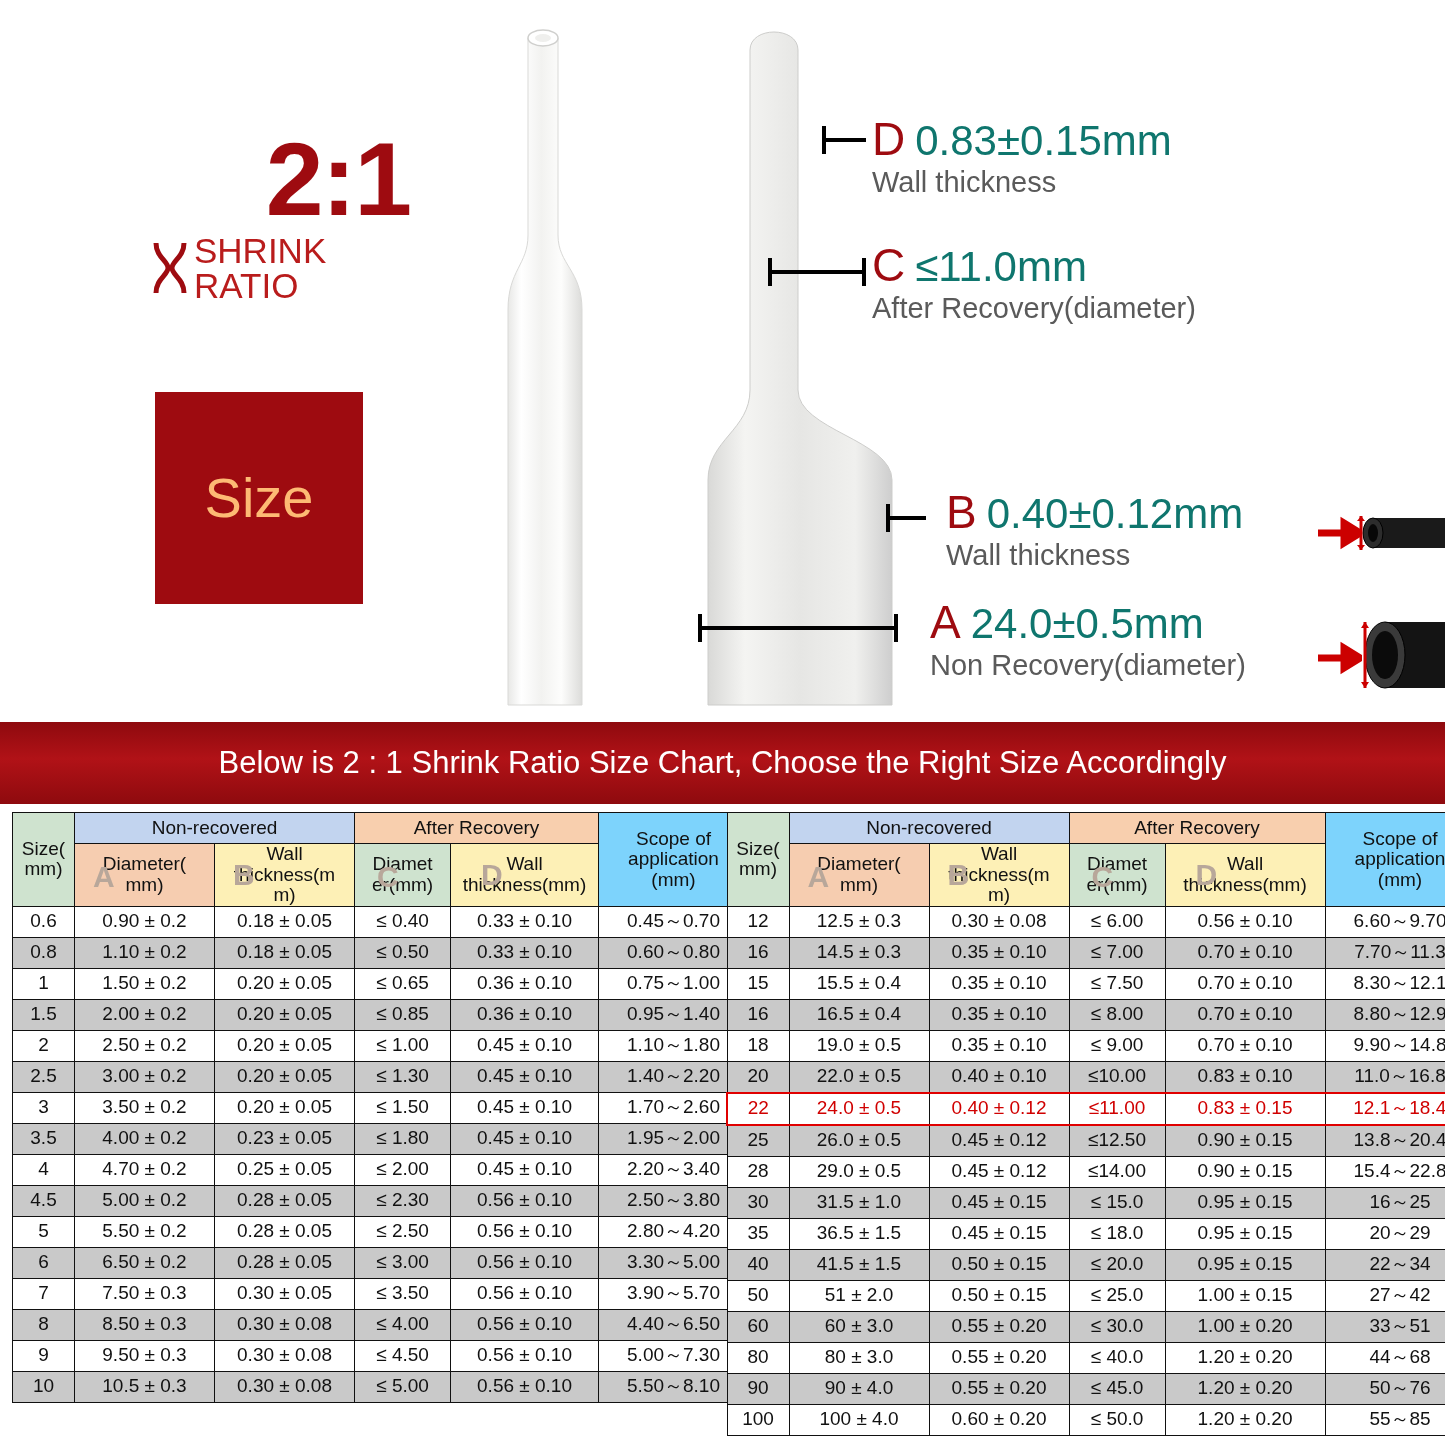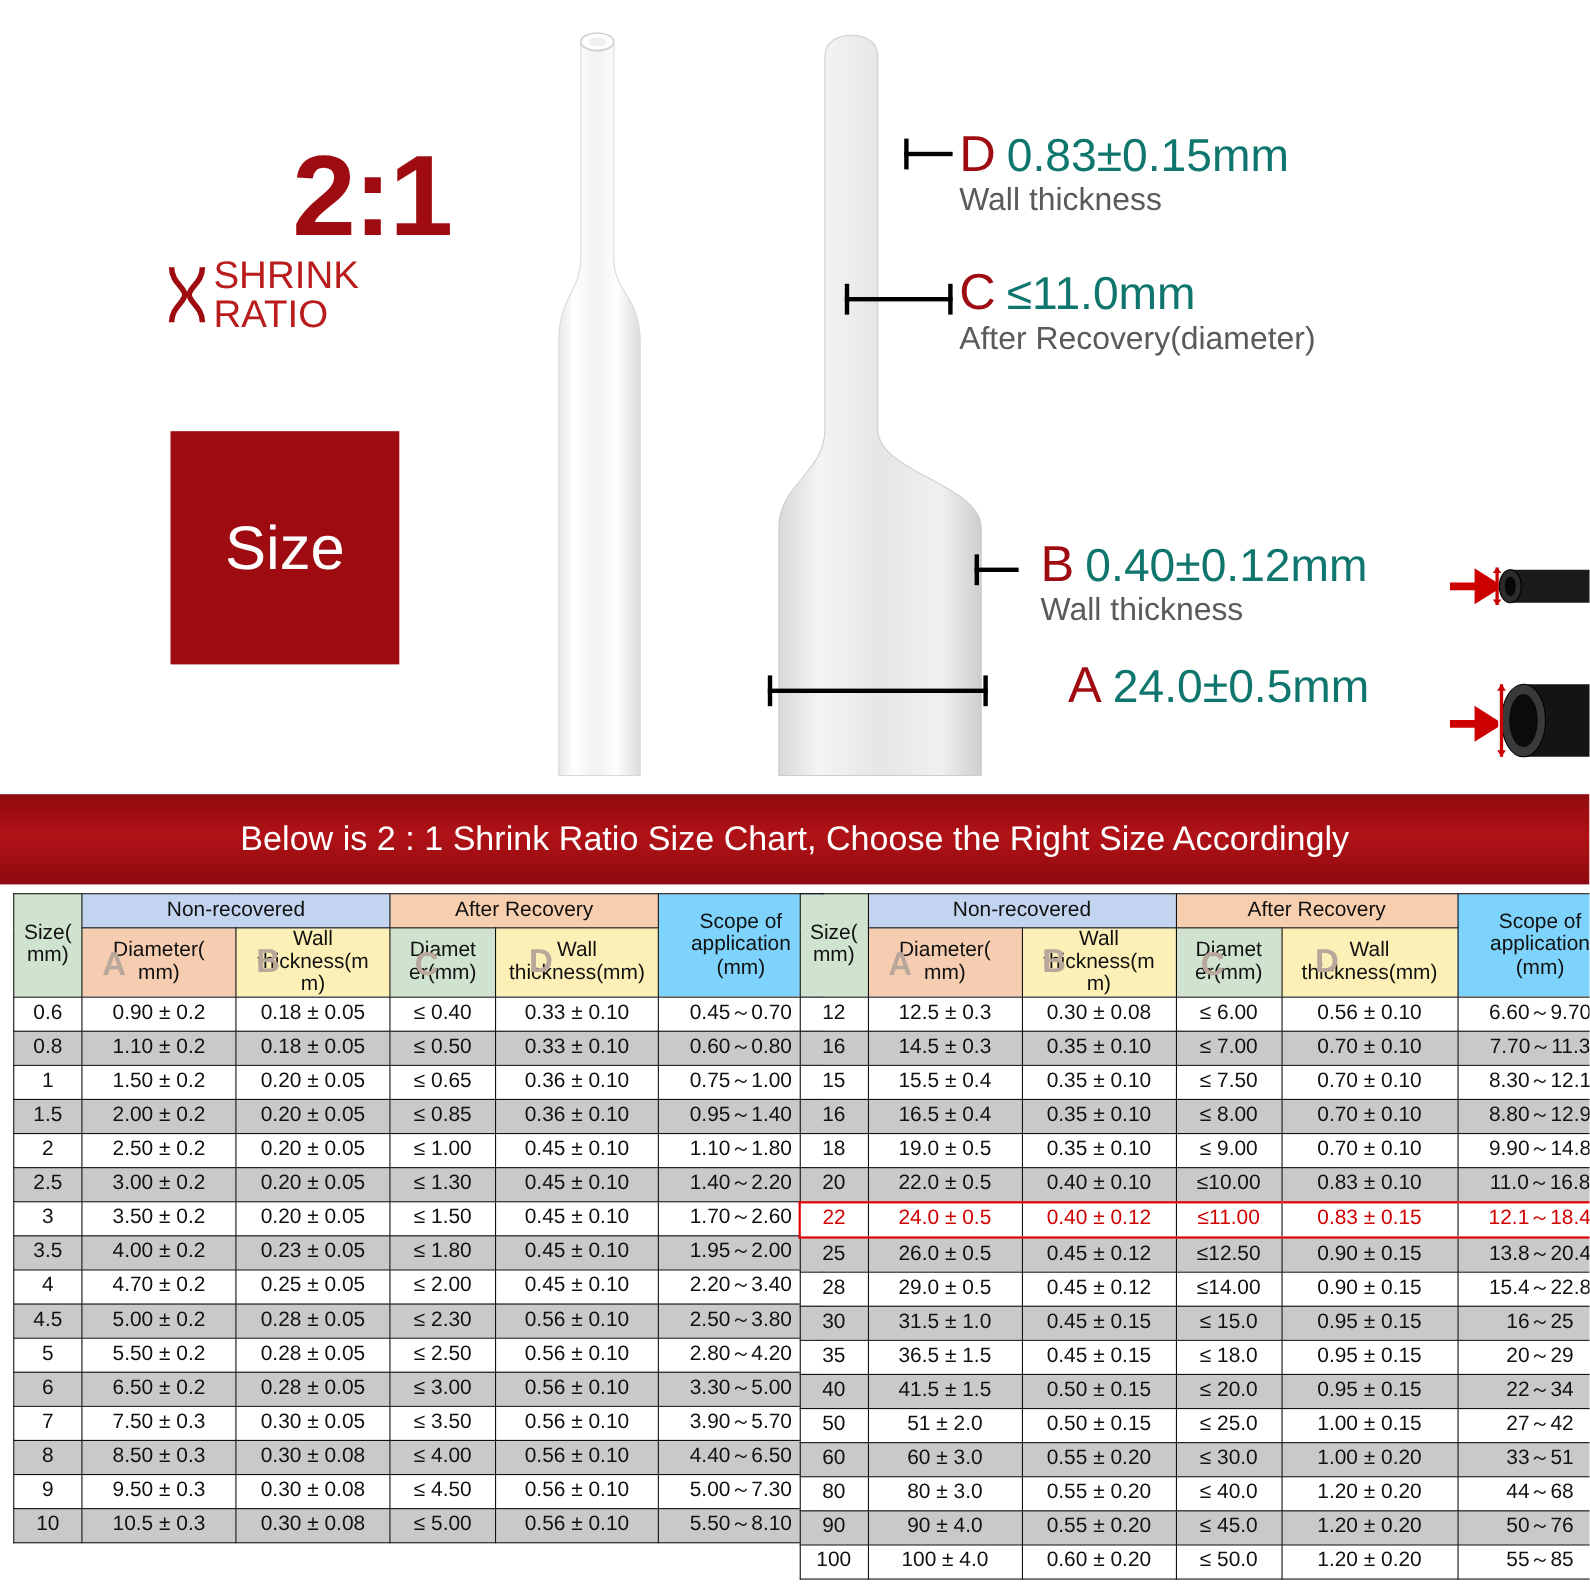--- a/index.html
+++ b/index.html
@@ -54,21 +54,21 @@
     line-height: 1.02;
     font-weight: normal;
   }
   #size-badge {
     position: absolute;
     left: 155px;
     top: 392px;
     width: 208px;
     height: 212px;
     background: #9e0b10;
-    color: #ffffff;
+    color: #fdba74;
     display: flex;
     flex-direction: column;
     align-items: center;
     justify-content: center;
   }
   #size-badge .size-word {
     font-size: 56px;
     line-height: 1.0;
   }
   #size-badge .size-val {
@@ -103,21 +103,21 @@
     margin-left: 10px;
   }
   .callout .sub {
     font-size: 29px;
     color: #5a5a5a;
     margin-top: 0px;
   }
   #callout-d { left: 872px; top: 112px; }
   #callout-c { left: 872px; top: 238px; }
   #callout-b { left: 930px; top: 485px; margin-left: 16px; }
-  #callout-a { left: 930px; top: 595px; margin-left: 41px; }
+  #callout-a { left: 930px; top: 595px; }
 
   .dim-line { position: absolute; }
   .dim-bar {
     position: absolute;
     height: 4px;
     background: #000;
   }
   .dim-cap {
     position: absolute;
     width: 4px;
@@ -277,20 +277,21 @@
   <div class="callout" id="callout-c">
     <span class="letter">C</span><span class="value">≤11.0mm</span>
     <div class="sub">After Recovery(diameter)</div>
   </div>
   <div class="callout" id="callout-b">
     <span class="letter">B</span><span class="value">0.40±0.12mm</span>
     <div class="sub">Wall thickness</div>
   </div>
   <div class="callout" id="callout-a">
     <span class="letter">A</span><span class="value">24.0±0.5mm</span>
+    <div class="sub">Non Recovery(diameter)</div>
   </div>
 
   <svg style="position:absolute; left:1318px; top:515px; width:44px; height:36px;">
     <path d="M0 18 L26 18 M26 8 L42 18 L26 28 Z" stroke="#cc0000" stroke-width="7" fill="#cc0000"></path>
   </svg>
   <svg style="position:absolute; left:1318px; top:640px; width:44px; height:36px;">
     <path d="M0 18 L26 18 M26 8 L42 18 L26 28 Z" stroke="#cc0000" stroke-width="7" fill="#cc0000"></path>
   </svg>
 
   <svg id="thumb-b" viewBox="0 0 92 66">

